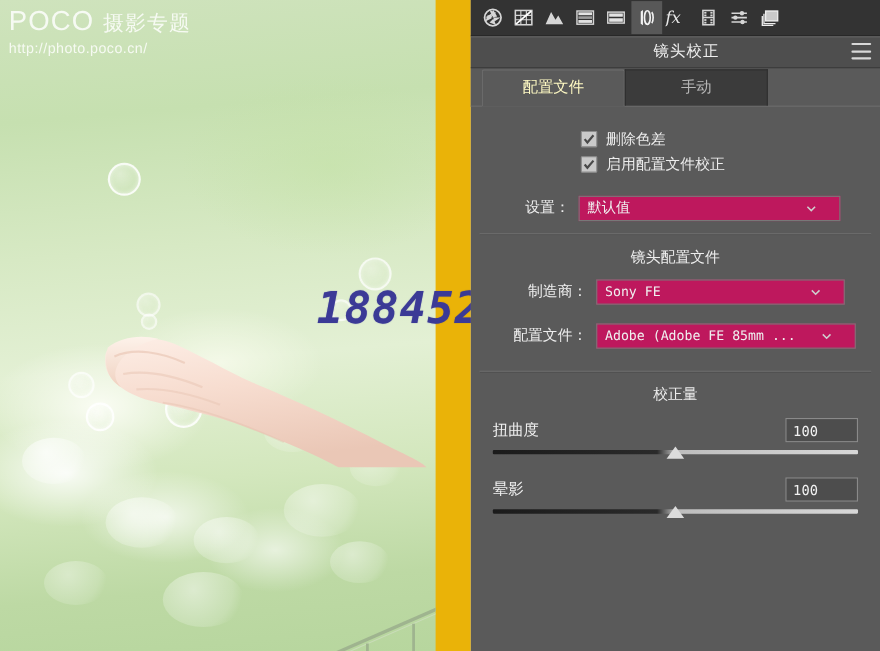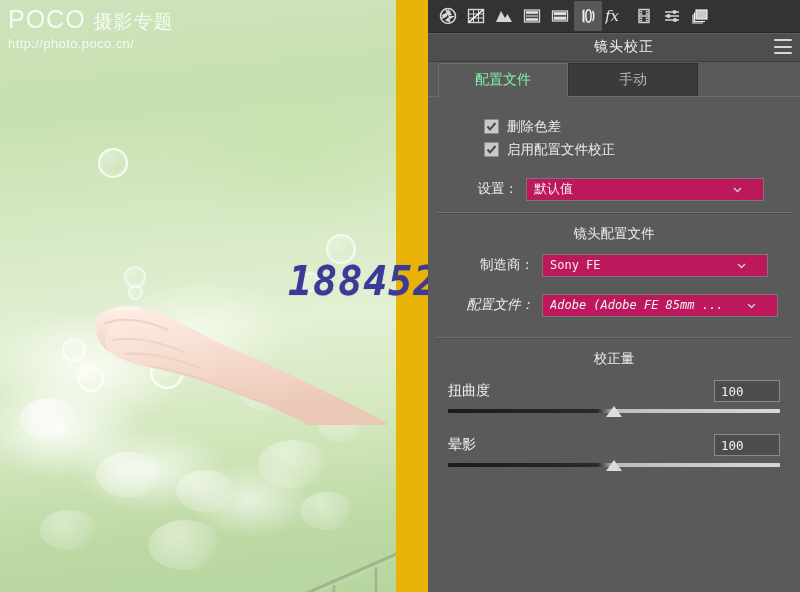--- a/index.html
+++ b/index.html
@@ -80,24 +80,24 @@
   #panel-title .t{font-size:14px;color:#f0f0f0;letter-spacing:1px;}
   #menu-btn{position:absolute;right:8px;top:6px;width:18px;height:15px;display:flex;
             flex-direction:column;justify-content:space-between;cursor:pointer;}
   #menu-btn i{display:block;height:2px;background:#d8d8d8;border-radius:1px;}
 
   #tabs{height:34px;display:flex;align-items:flex-end;border-bottom:1px solid #6d6d6d;padding-left:10px;background:#5a5a5a;}
   .tab{
     height:32px;min-width:92px;padding:0 18px;display:flex;align-items:center;justify-content:center;
     font-size:14px;cursor:pointer;color:#bdbdbd;
   }
-  .tab.active{background:#5a5a5a;color:#86efac;border:1px solid #6d6d6d;border-bottom:1px solid #5a5a5a;margin-bottom:-1px;border-top-left-radius:2px;border-top-right-radius:2px;}
+  .tab.active{background:#5a5a5a;color:#fef9c3;border:1px solid #6d6d6d;border-bottom:1px solid #5a5a5a;margin-bottom:-1px;border-top-left-radius:2px;border-top-right-radius:2px;}
   .tab.inactive{background:#3b3b3b;color:#b6b6b6;border:1px solid #2f2f2f;border-bottom:none;margin-bottom:0px;}
 
-  .checkrow{display:flex;align-items:center;gap:8px;margin-left:56px;height:23px;}
+  .checkrow{display:flex;align-items:center;gap:8px;margin-left:100px;height:23px;}
   .cb{width:13px;height:13px;background:#c9c9c9;border:1px solid #8d8d8d;border-radius:1px;
       display:flex;align-items:center;justify-content:center;cursor:pointer;}
   .cb svg{display:block;}
   .cb-label{font-size:13.5px;color:#ececec;}
 
   .sep{height:1px;background:#6f6f6f;border-bottom:1px solid #4e4e4e;margin:9px 8px 0 8px;}
   .section-title{text-align:center;font-size:13.5px;color:#ededed;margin-top:11px;}
 
   .field{display:flex;align-items:center;margin:0 18px 0 20px;height:28px;}
   .field .lab{font-size:13.5px;color:#ededed;text-align:right;white-space:nowrap;}
@@ -334,21 +334,21 @@
       <span class="lab" style="width:96px;">制造商：</span>
       <div class="select">
         <span class="val">Sony FE</span>
         <svg class="chev" viewBox="0 0 11 11">
             <path d="M2 4 L5.5 7.5 L9 4" fill="none" stroke="#cfcfcf" stroke-width="1.4"></path>
           </svg>
       </div>
     </div>
     <div style="height:6px;"></div>
     <div style="height:6px;"></div>
-    <div class="field" style="margin-left:10px;margin-right:22px;font-style:italic;">
+    <div class="field" style="margin-left:10px;margin-right:22px;">
       <span class="lab" style="width:96px;">配置文件：</span>
       <div class="select">
         <span class="val">Adobe (Adobe FE 85mm ...</span>
         <svg class="chev" viewBox="0 0 11 11">
             <path d="M2 4 L5.5 7.5 L9 4" fill="none" stroke="#cfcfcf" stroke-width="1.4"></path>
           </svg>
       </div>
     </div>
 
     <div class="sep" style="margin-top:18px;"></div>

